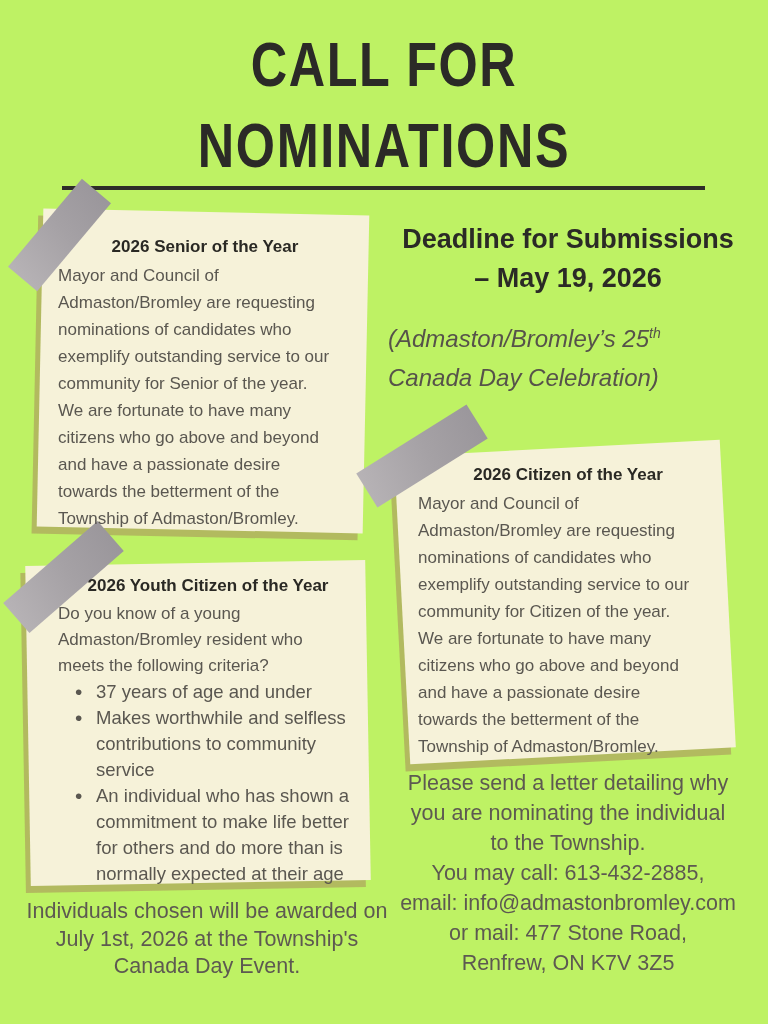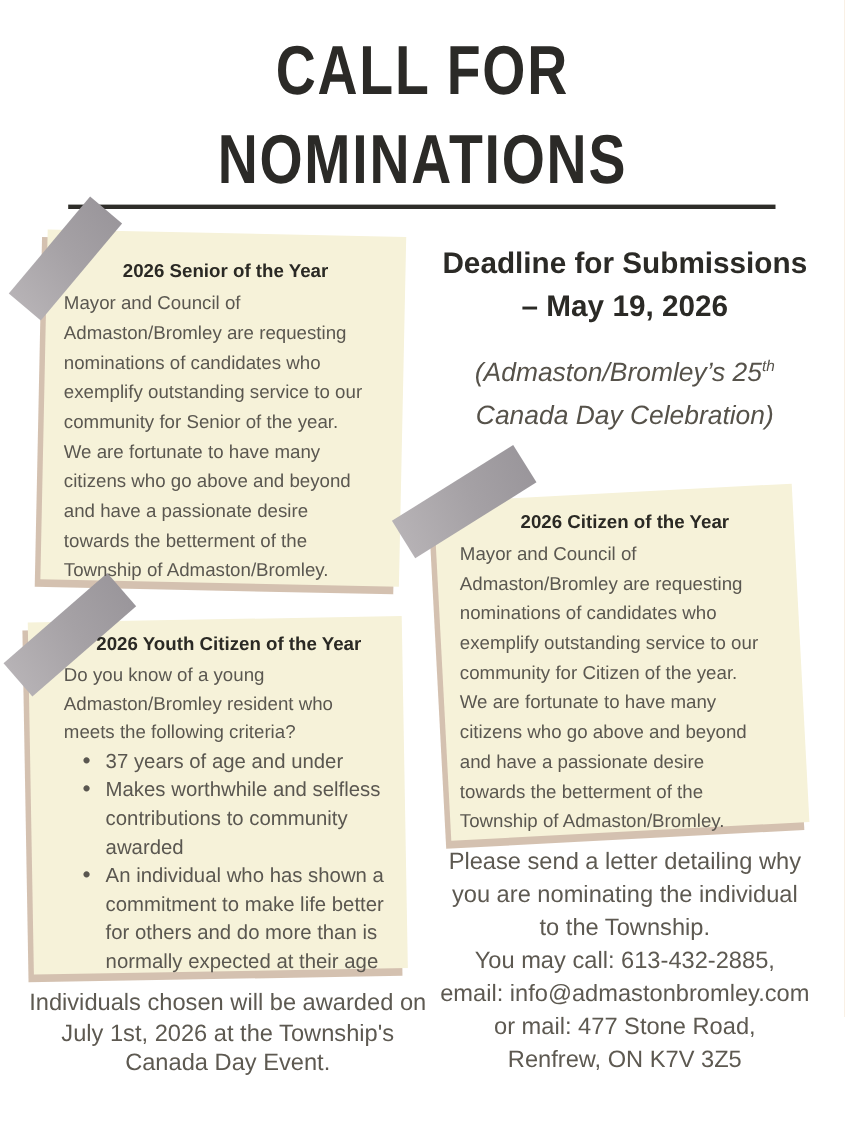--- a/index.html
+++ b/index.html
@@ -1,18 +1,18 @@
 <!DOCTYPE html>
 <html><head>
 <meta charset="utf-8">
 <style>
   html,body{margin:0;padding:0;background:#eed3b4;}
   .poster{
     position:relative;width:768px;height:1024px;overflow:hidden;
-    background:#ffffff;
+    background:#bef264;
     font-family:"Liberation Sans",sans-serif;
   }
   
   .title{
     position:absolute;top:24px;left:0;width:768px;text-align:center;
     color:#2b2a27;font-weight:bold;z-index:2;
   }
   .title-line{
     display:block;font-size:63px;line-height:81px;letter-spacing:2px;
     transform:scaleX(0.80);transform-origin:50% 50%;white-space:nowrap;
@@ -64,21 +64,21 @@
     content:"\2022";position:absolute;left:-21px;top:0;
     font-size:21px;color:#5a5750;
   }
   
   .deadline{
     position:absolute;left:378px;top:220px;width:380px;text-align:center;
     font-size:27px;font-weight:bold;color:#2b2a26;line-height:39px;
     white-space:pre-line;z-index:2;
   }
   .subtitle{
-    position:absolute;left:388px;top:319px;width:360px;text-align:center;
+    position:absolute;left:388px;top:319px;width:360px;text-align:left;
     font-style:italic;font-size:24px;color:#56524a;line-height:39px;z-index:2;
   }
   .subtitle sup{font-size:14px;line-height:0;}
   
   .award{
     position:absolute;left:16px;top:898px;width:382px;text-align:center;
     font-size:21.5px;color:#5d5951;line-height:27.5px;white-space:pre-line;
     z-index:2;
   }
   .contact{
@@ -146,21 +146,21 @@
     <div class="note-paper"></div>
     <div class="note-content">
       <div class="note-heading">2026 Youth Citizen of the Year</div>
       <div class="note-body">Do you know of a young
 Admaston/Bromley resident who
 meets the following criteria?</div>
       <ul class="bullet-list">
         <li>37 years of age and under</li>
         <li>Makes worthwhile and selfless
 contributions to community
-awarded</li>
+service</li>
         <li>An individual who has shown a
 commitment to make life better
 for others and do more than is
 normally expected at their age</li>
       </ul>
     </div>
   </div>
   <div class="tape" id="tape-youth"></div>
 
   <div class="award">Individuals chosen will be awarded on

